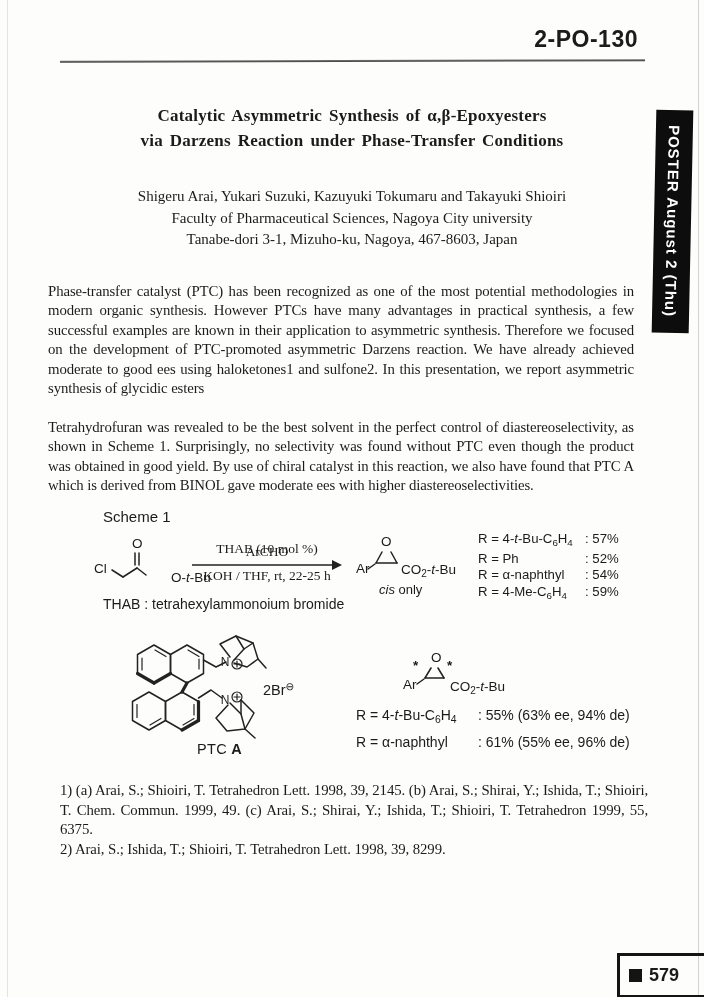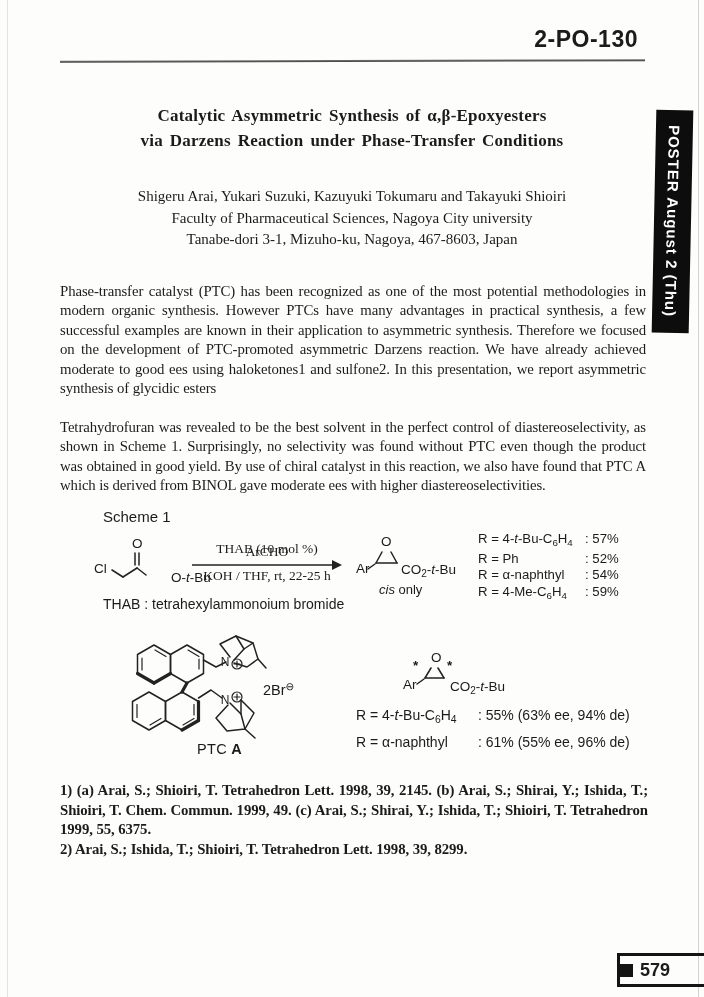--- a/index.html
+++ b/index.html
@@ -35,21 +35,21 @@
     position:absolute; left:32px; top:103px; width:640px; text-align:center;
     font-weight:bold; font-size:17px; line-height:25px;
     letter-spacing:.2px; word-spacing:2.5px;
   }
   #authors {
     position:absolute; left:32px; top:186px; width:640px; text-align:center;
     font-size:15px; line-height:21.5px;
   }
 
   .para {
-    position:absolute; left:60px; width:586px; text-align:justify;
+    position:absolute; left:48px; width:586px; text-align:justify;
     font-size:14.8px; line-height:19.4px; letter-spacing:-.1px;
   }
   #para1 { top:282px; }
   #para2 { top:418px; }
 
   .sans { font-family:"Liberation Sans", sans-serif; }
   .abs  { position:absolute; }
   sub { font-size:74%; vertical-align:-0.28em; }
   sup { font-size:72%; vertical-align:0.45em; }
 
@@ -73,27 +73,27 @@
   #ptc-label  { left:197px; top:741px; font-size:14.5px; letter-spacing:.3px; }
 
   #ptc-results {
     position:absolute; left:356px; top:704px;
     display:grid; grid-template-columns:122px auto;
     font-size:14px; line-height:23.5px; white-space:nowrap;
   }
 
   #references { position:absolute; left:60px; top:781px; width:588px;
     font-size:14.8px; line-height:19.6px; letter-spacing:-.1px; }
-  #references .ref { text-align:justify;font-weight:bold; }
+  #references .ref { text-align:justify; }
   #references .ref:last-child { text-align:left; }
 
   #page-box {
-    position:absolute; left:617px; top:953px; width:87px; height:34px;
+    position:absolute; left:617px; top:953px; width:87px; height:45px;
     border:3px solid #141414; border-right:none; box-sizing:border-box;
-    display:flex; align-items:center; gap:7px; padding-left:0;
+    display:flex; align-items:center; gap:7px; padding-left:9px;
   }
   #page-box .sq { width:13px; height:13px; background:#141414; }
   #page-box .num { font:bold 18px "Liberation Sans", sans-serif; }
 
   svg .bond  { stroke:#222; stroke-width:1.5; fill:none; stroke-linejoin:round; stroke-linecap:round; }
   svg .bold  { stroke-width:3.2; }
   svg .thin  { stroke-width:1.2; }
   svg .fillk { fill:#222; stroke:none; }
   svg text   { font:12px "Liberation Sans", sans-serif; fill:#1b1b1b; }
 </style>

